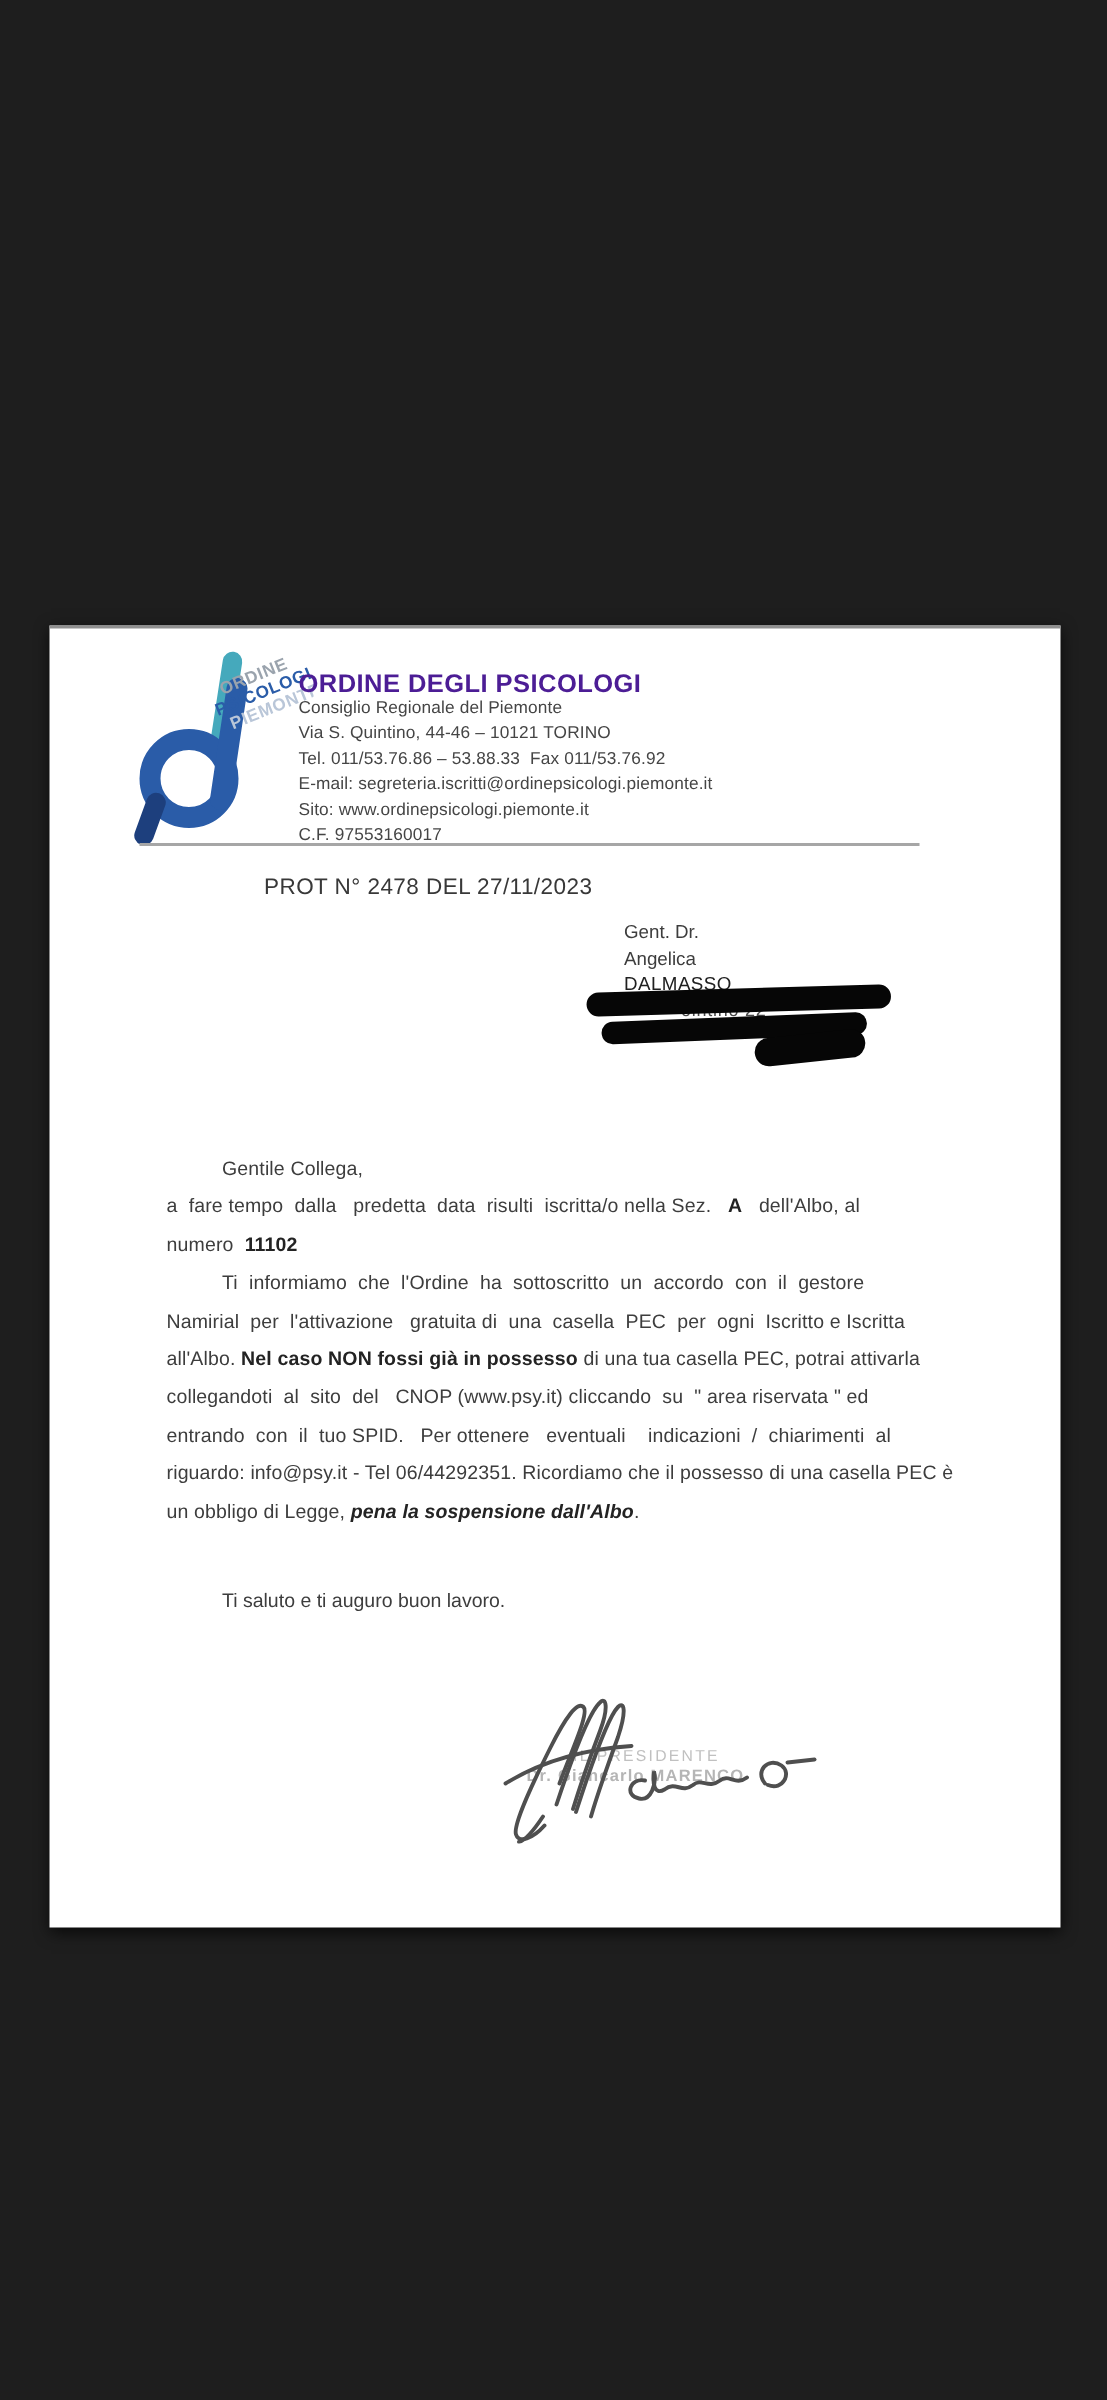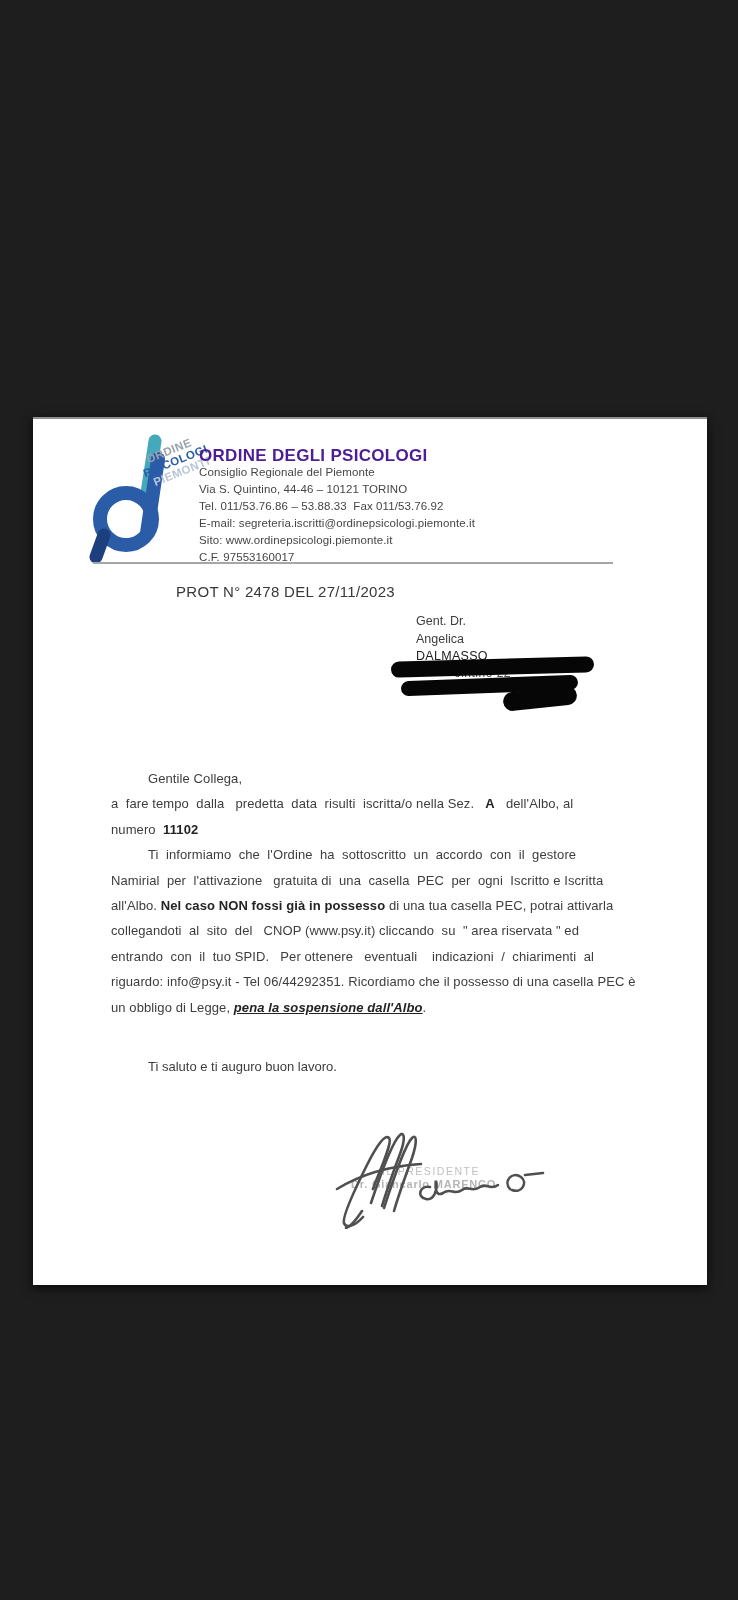--- a/index.html
+++ b/index.html
@@ -55,21 +55,21 @@
   .bar3 { left: 470px; top: 270px; width: 74px; height: 19px; border-radius: 10px; transform: rotate(-6deg); }
 
   
   .body-block { left: 78px; top: 352px; width: 552px; }
   .body-line {
     height: 25.4px; font-size: 13px; color: #3d3d3d;
     white-space: pre; letter-spacing: 0.1px;
   }
   .body-line.indent { padding-left: 37px; }
   .seg-b { font-weight: 700; color: #232323; }
-  .seg-bi { font-weight: 700; font-style: italic; color: #232323; text-decoration: underline; }
+  .seg-bi { font-weight: 700; font-style: italic; color: #232323; }
   .closing {
     left: 78px; top: 640px; padding-left: 37px;
     font-size: 13px; color: #3d3d3d; white-space: pre;
   }
 
   
   .sig-role {
     left: 349px; top: 746px;
     font-size: 10.5px; color: #c0c0c0; letter-spacing: 1.5px; font-weight: 400;
   }

